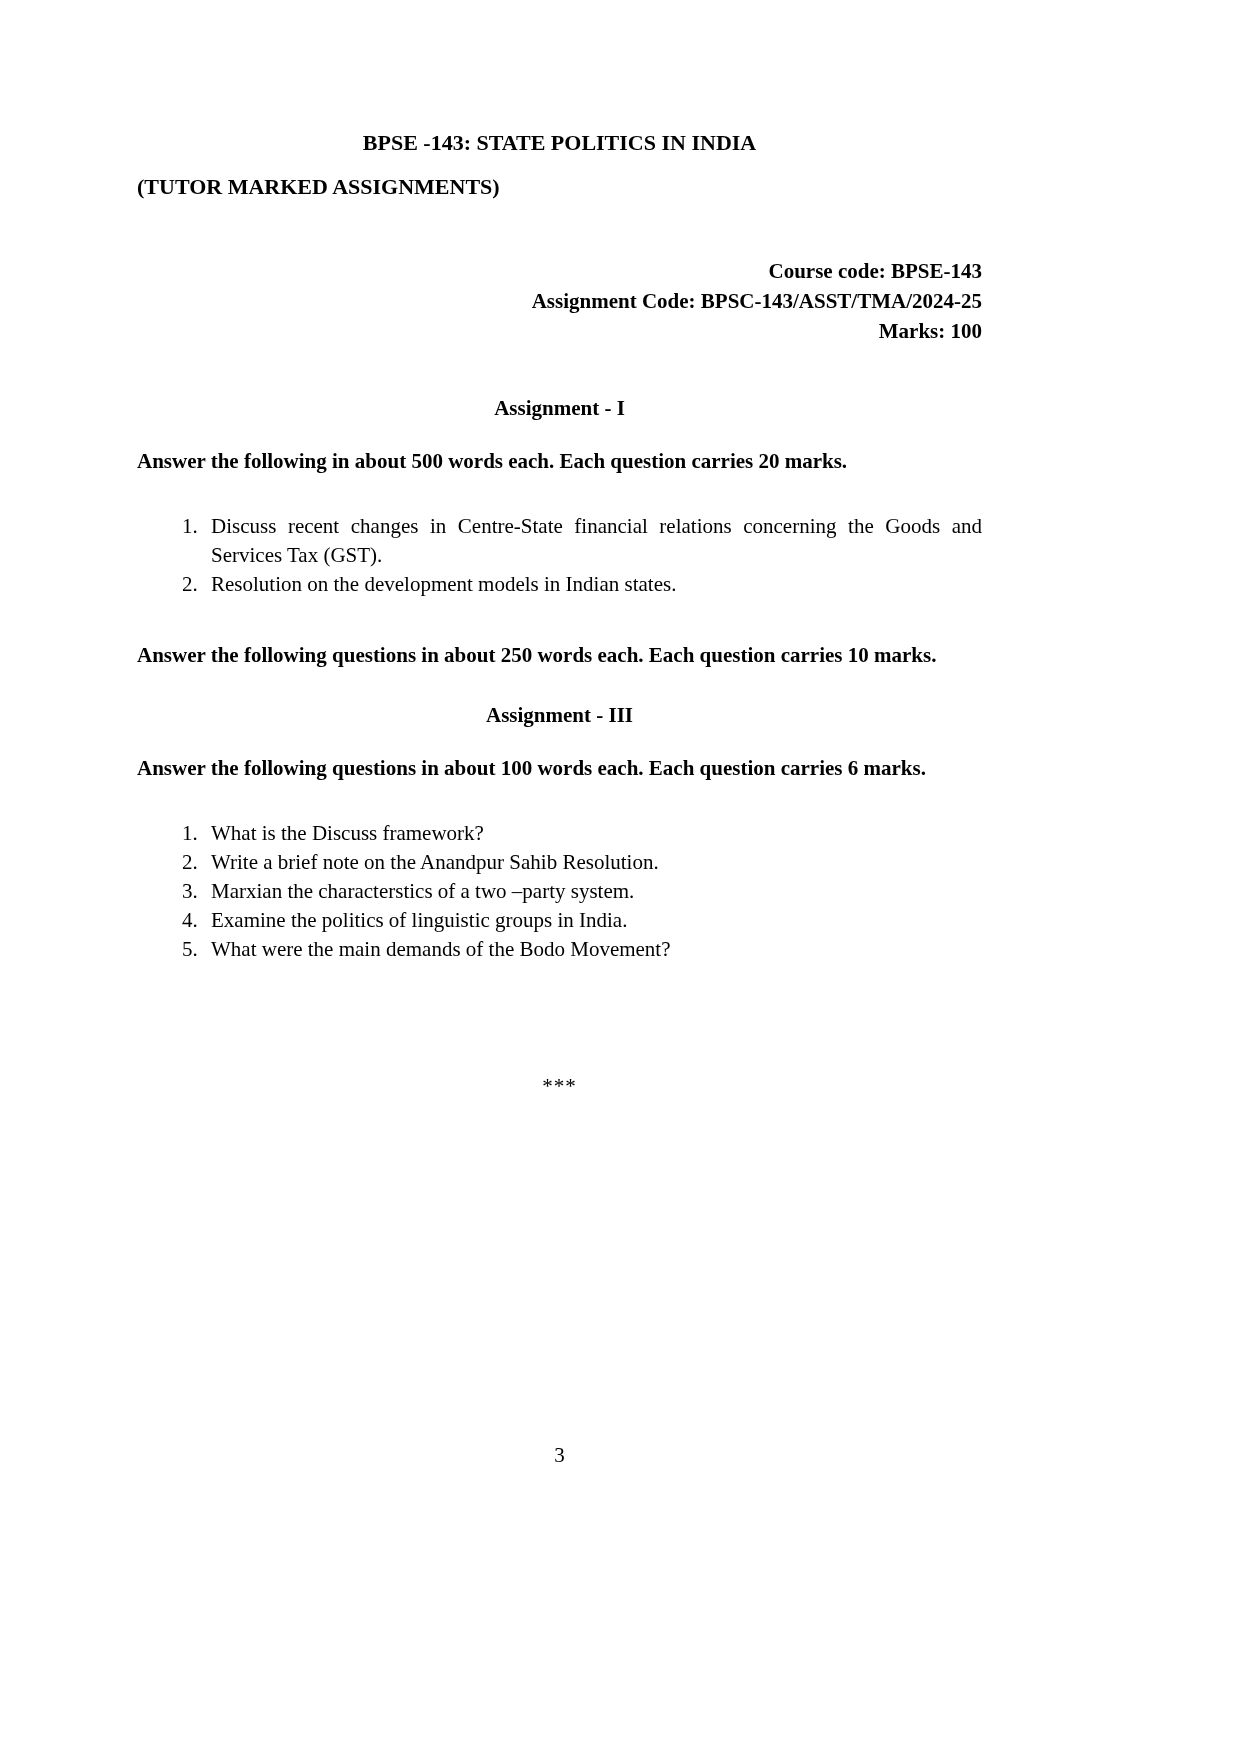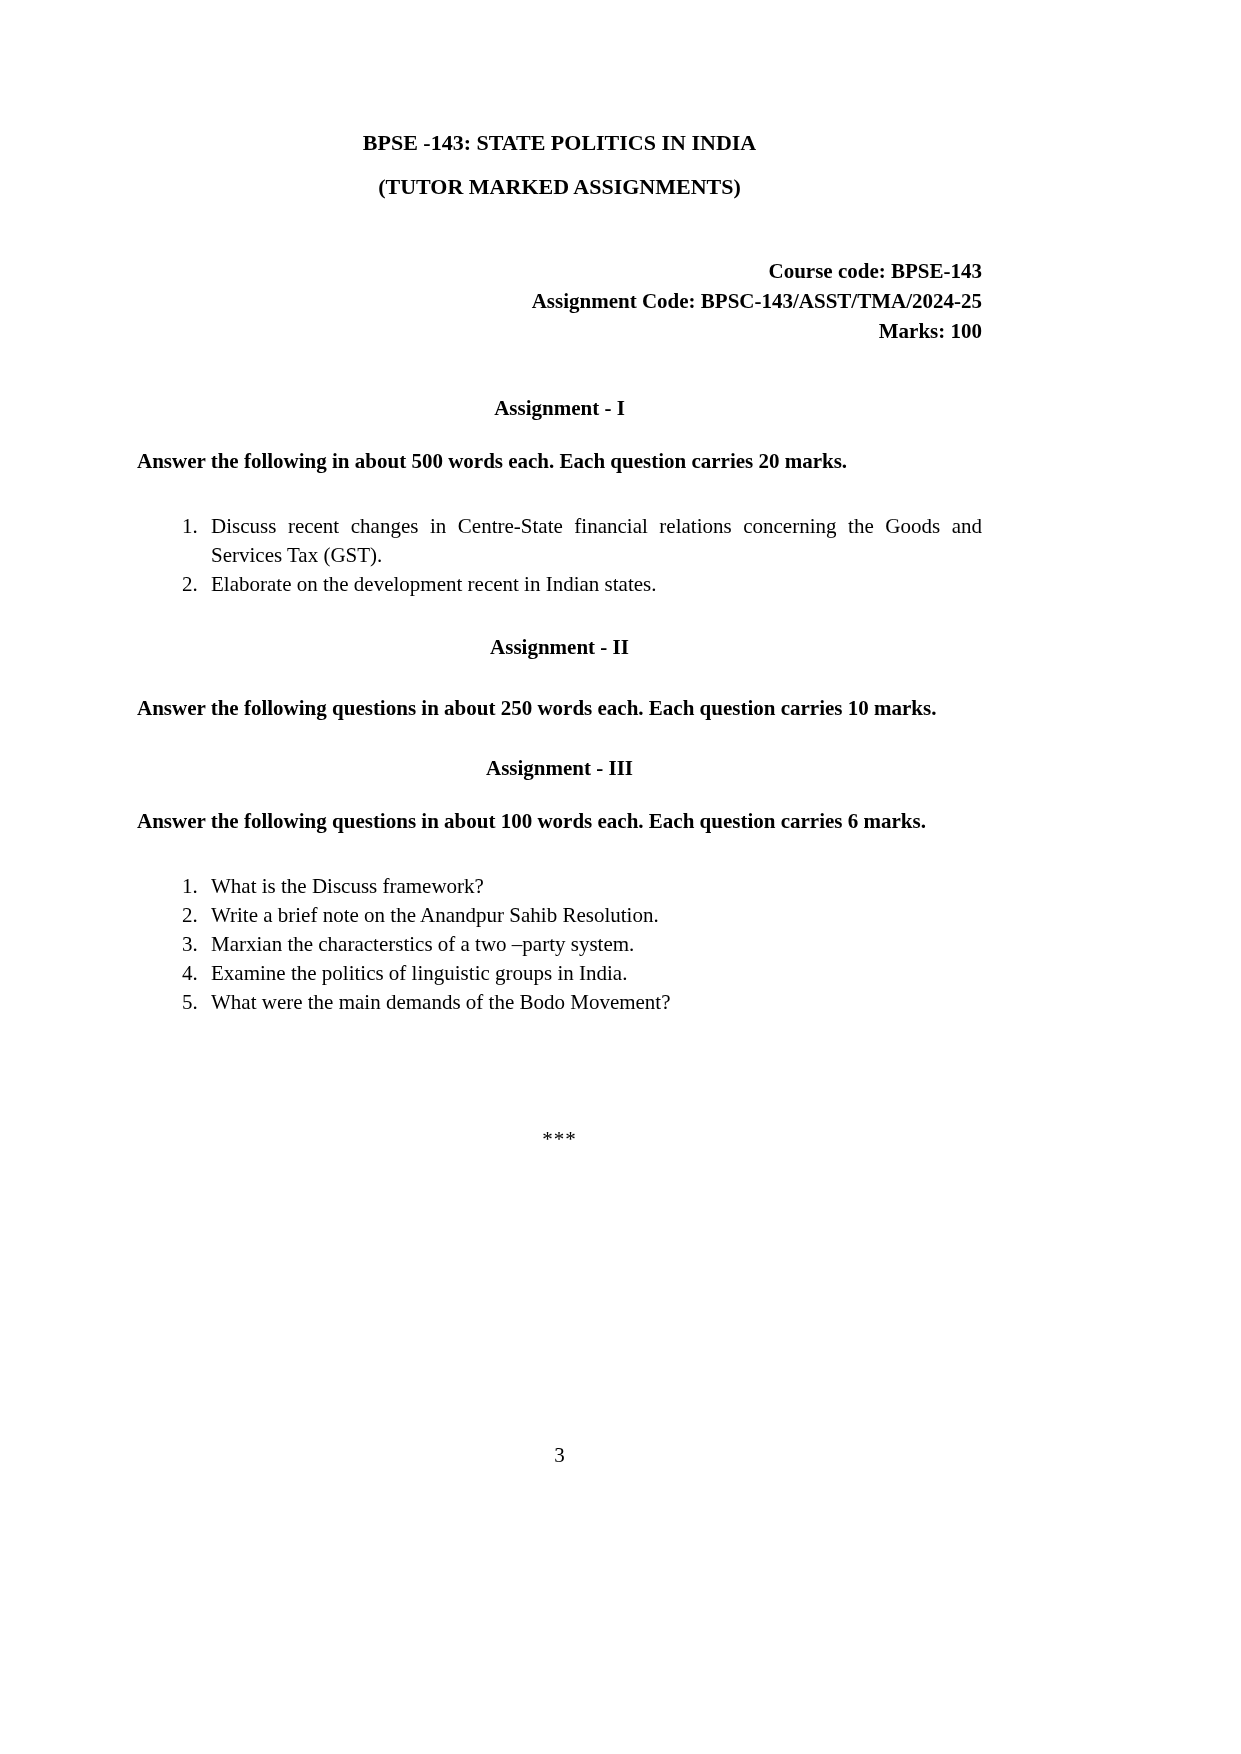--- a/index.html
+++ b/index.html
@@ -20,21 +20,20 @@
     padding: 130px 259px 0 137px;
     background: #ffffff;
   }
   .doc-title {
     text-align: center;
     font-weight: bold;
     font-size: 22px;
     margin-bottom: 18px;
   }
   .doc-subtitle {
-    text-align: center;
     font-weight: bold;
     font-size: 22px;
     margin-bottom: 56px;
   }
   .codes {
     text-align: right;
     font-weight: bold;
     line-height: 30px;
     margin-bottom: 50px;
   }
@@ -94,24 +93,23 @@
     <div>Marks: 100</div>
   </div>
 
 
   <div class="section-heading">Assignment - I</div>
 
   <div class="section-instruction">Answer the following in about 500 words each. Each question carries 20 marks.</div>
 
   <ol class="questions">
     <li>Discuss recent changes in Centre-State financial relations concerning the Goods and Services Tax (GST).</li>
-    <li>Elaborate on the development recent in Indian states.</li>
+    <li>Resolution on the development models in Indian states.</li>
   </ol>
 
-  <div class="section-heading">Assignment - II</div>
 
   <div class="section-instruction justified">Answer the following questions in about 250 words each. Each question carries 10 marks.</div>
 
 
   <div class="section-heading">Assignment - III</div>
 
   <div class="section-instruction">Answer the following questions in about 100 words each. Each question carries 6 marks.</div>
 
   <ol class="questions">
     <li>What is the Discuss framework?</li>

